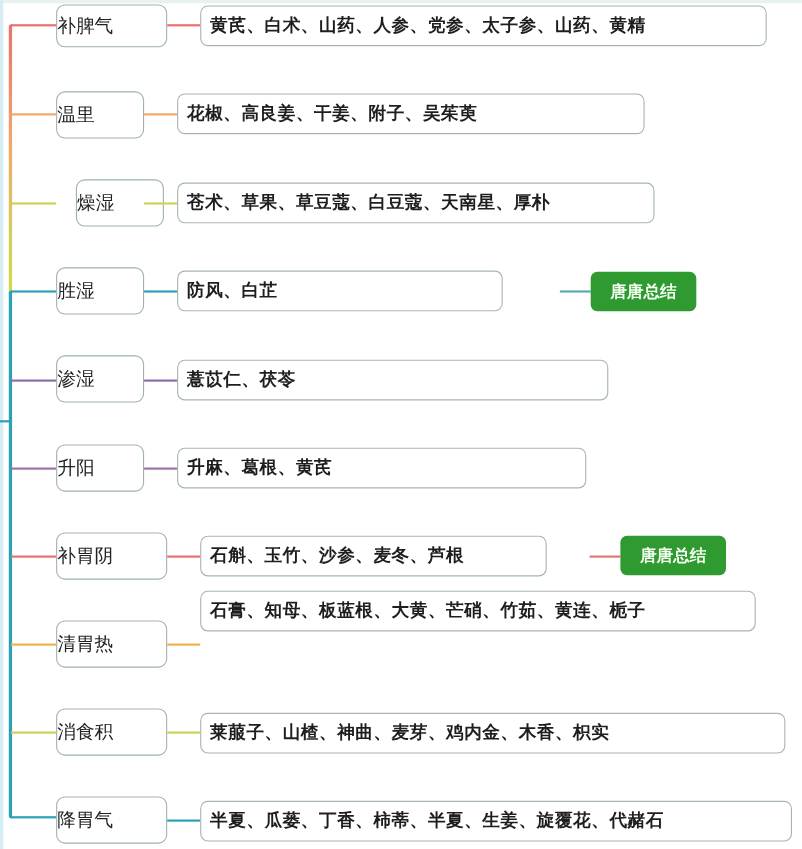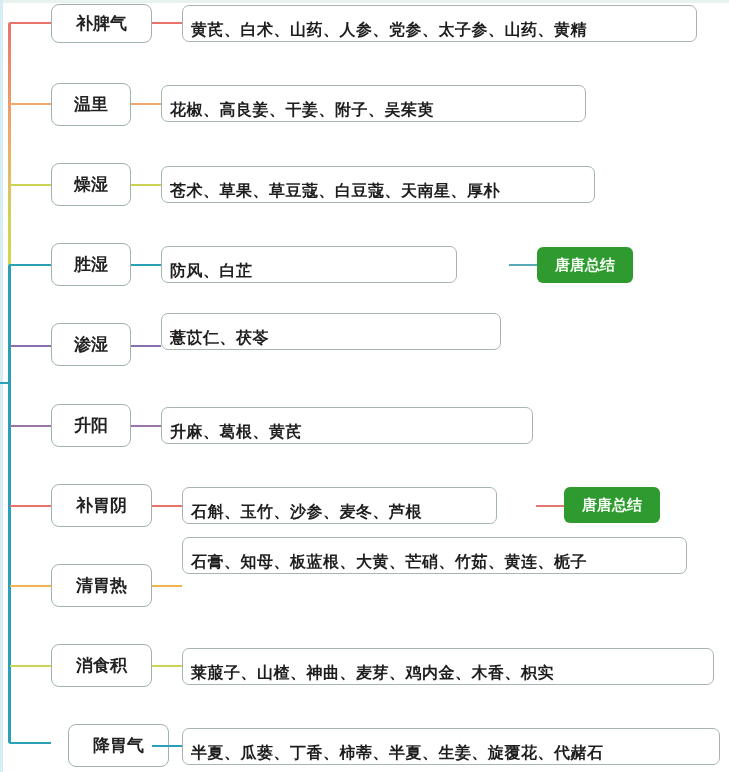--- a/index.html
+++ b/index.html
@@ -9,23 +9,23 @@
     font-family: "DejaVu Sans", "Liberation Sans", sans-serif;
   }
   .topline { position: absolute; left: 0; top: 0; width: 729px; height: 3px; background: #e8f3ee; }
   .leftedge { position: absolute; left: 0; top: 0; width: 3px; height: 772px; background: #d6edf3; }
   .trunk { position: absolute; left: 8px; width: 3px; border-radius: 2px; }
   .trunk-a { top: 22px; height: 246px; background: linear-gradient(#e8736b, #f1a86a 45%, #cfd25a 80%, #d8d44c); border-top-left-radius: 8px; }
   .trunk-b { top: 264px; height: 480px; background: #2aa1b8; border-top-left-radius: 8px; border-bottom-left-radius: 8px; }
   .root-stub { position: absolute; left: 0; top: 382px; width: 9px; height: 2px; background: #2aa1b8; }
   .branch { position: absolute; left: 10px; height: 2px; }
   .node { position: absolute; box-sizing: border-box; border: 1.5px solid #9fb3ab; border-radius: 8px; background: #fff;
-    display: flex; align-items: center; justify-content: center; font-size: 17px; font-weight: bold; color: #222; }
+    display: flex; align-items: center; justify-content: flex-start; font-size: 17px; font-weight: normal; color: #222; }
   .leaf { position: absolute; box-sizing: border-box; border: 1.5px solid #a6b6ae; border-radius: 7px; background: #fff;
-    display: flex; align-items: flex-end; padding-left: 8px; font-size: 16px; font-weight: bold; color: #1e1e1e; letter-spacing: 0.5px; white-space: nowrap; }
+    display: flex; align-items: center; padding-left: 8px; font-size: 16px; font-weight: bold; color: #1e1e1e; letter-spacing: 0.5px; white-space: nowrap; }
   .conn { position: absolute; height: 2px; }
   .tag { position: absolute; box-sizing: border-box; border-radius: 6px; background: #2e9a30; color: #f4fff2;
     display: flex; align-items: center; justify-content: center; font-size: 15px; font-weight: bold; }
 </style>
 </head>
 <body>
 
 <div class="topline"></div>
 <div class="leftedge"></div>
 
@@ -45,21 +45,21 @@
 <div class="branch" style="top:103px;width:41px;background:#f1a86a"></div>
 <div class="node" style="left:51px;top:83px;width:80px;height:43px">
     <span>温里</span>
   </div>
 <div class="conn" style="left:131px;top:103px;width:30px;background:#f1a86a"></div>
 <div class="leaf" style="left:161px;top:85px;width:425px;height:37px">
     <span>花椒、高良姜、干姜、附子、吴茱萸</span>
   </div>
 
 <div class="branch" style="top:184px;width:41px;background:#cdd455"></div>
-<div class="node" style="left:51px;top:163px;width:80px;height:43px">
+<div class="node" style="left:69px;top:163px;width:80px;height:43px">
     <span>燥湿</span>
   </div>
 <div class="conn" style="left:131px;top:184px;width:30px;background:#cdd455"></div>
 <div class="leaf" style="left:161px;top:166px;width:434px;height:37px">
     <span>苍术、草果、草豆蔻、白豆蔻、天南星、厚朴</span>
   </div>
 
 <div class="branch" style="top:264px;width:41px;background:#2aa1b8"></div>
 <div class="node" style="left:51px;top:243px;width:80px;height:43px">
     <span>胜湿</span>
@@ -71,21 +71,21 @@
 <div class="conn" style="left:509px;top:264px;width:28px;background:#5aa9b6"></div>
 <div class="tag" style="left:537px;top:247px;width:96px;height:36px">
     <span>唐唐总结</span>
   </div>
 
 <div class="branch" style="top:345px;width:41px;background:#8a6fae"></div>
 <div class="node" style="left:51px;top:323px;width:80px;height:43px">
     <span>渗湿</span>
   </div>
 <div class="conn" style="left:131px;top:345px;width:30px;background:#8a6fae"></div>
-<div class="leaf" style="left:161px;top:313px;width:340px;height:37px">
+<div class="leaf" style="left:161px;top:327px;width:392px;height:37px">
     <span>薏苡仁、茯苓</span>
   </div>
 
 <div class="branch" style="top:425px;width:41px;background:#9a73a8"></div>
 <div class="node" style="left:51px;top:404px;width:80px;height:43px">
     <span>升阳</span>
   </div>
 <div class="conn" style="left:131px;top:425px;width:30px;background:#9a73a8"></div>
 <div class="leaf" style="left:161px;top:407px;width:372px;height:37px">
     <span>升麻、葛根、黄芪</span>
@@ -116,19 +116,19 @@
 <div class="branch" style="top:665px;width:41px;background:#cdd455"></div>
 <div class="node" style="left:51px;top:644px;width:101px;height:43px">
     <span>消食积</span>
   </div>
 <div class="conn" style="left:152px;top:665px;width:30px;background:#cdd455"></div>
 <div class="leaf" style="left:182px;top:648px;width:532px;height:37px">
     <span>莱菔子、山楂、神曲、麦芽、鸡内金、木香、枳实</span>
   </div>
 
 <div class="branch" style="top:742px;width:41px;background:#2aa1b8"></div>
-<div class="node" style="left:68px;top:724px;width:101px;height:43px">
+<div class="node" style="left:51px;top:724px;width:101px;height:43px">
     <span>降胃气</span>
   </div>
 <div class="conn" style="left:152px;top:745px;width:30px;background:#2aa1b8"></div>
 <div class="leaf" style="left:182px;top:728px;width:538px;height:37px">
     <span>半夏、瓜蒌、丁香、柿蒂、半夏、生姜、旋覆花、代赭石</span>
   </div>
 
 </body></html>

